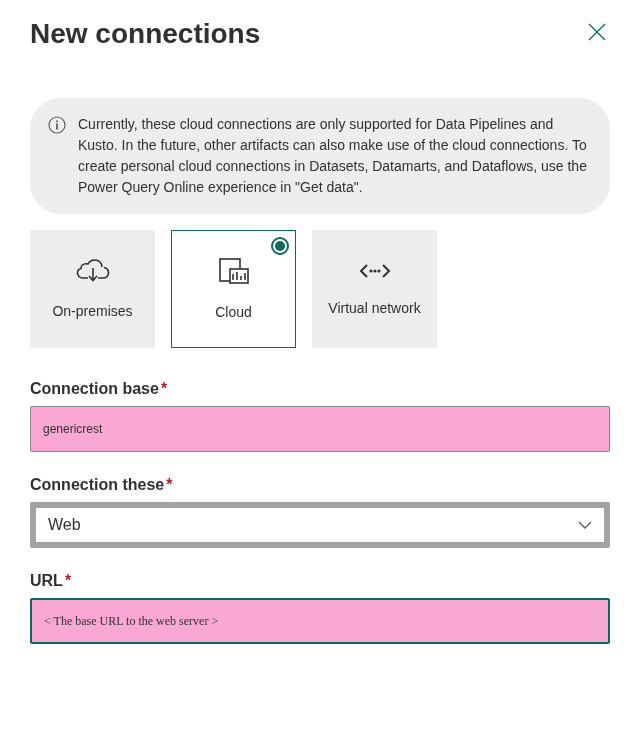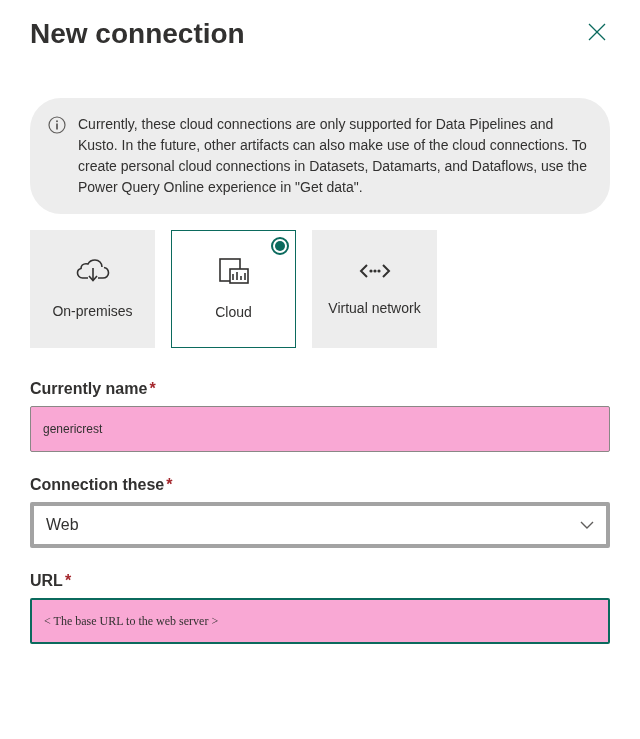--- a/index.html
+++ b/index.html
@@ -120,41 +120,41 @@
     margin-bottom: 24px;
   }
   .text-input.focused {
     border: 2px solid #0b6a5d;
     margin-bottom: 24px;
     font-family: Liberation Serif, serif;
   }
   .select {
     width: 100%;
     height: 46px;
-    border: 4px solid #a3a3a3;
+    border: 6px solid #a3a3a3;
     border-radius: 2px;
     padding: 0 12px;
     font-size: 16px;
     display: flex;
     align-items: center;
     justify-content: space-between;
     cursor: pointer;
     margin-bottom: 24px;
   }
   .chevron {
     flex: 0 0 auto;
   }
 </style>
 </head>
 <body>
 
 <div class="panel">
 
   <div class="header">
-    <div class="title">New connection</div>
+    <div class="title">New connections</div>
     <div class="close-btn">
       <svg width="18" height="18" viewBox="0 0 18 18">
         <line x1="1" y1="1" x2="17" y2="17" stroke="#0b6a5d" stroke-width="1.2"></line>
         <line x1="17" y1="1" x2="1" y2="17" stroke="#0b6a5d" stroke-width="1.2"></line>
       </svg>
     </div>
   </div>
 
   <div class="info-box">
     <span class="info-icon">
@@ -205,21 +205,21 @@
           <circle cx="17" cy="10" r="1.6" fill="#323130"></circle>
           <circle cx="21" cy="10" r="1.6" fill="#323130"></circle>
         </svg>
       </span>
       <div class="tile-label">Virtual network</div>
     </div>
 
   </div>
 
   <div class="field-label">
-    <span>Currently name</span><span class="req">*</span>
+    <span>Connection base</span><span class="req">*</span>
   </div>
   <input type="text" class="text-input" value="genericrest" style="">
 
   <div class="field-label">
     <span>Connection these</span><span class="req">*</span>
   </div>
   <div class="select">
     <span>Web</span>
     <span class="chevron">
       <svg width="14" height="10" viewBox="0 0 14 10">

